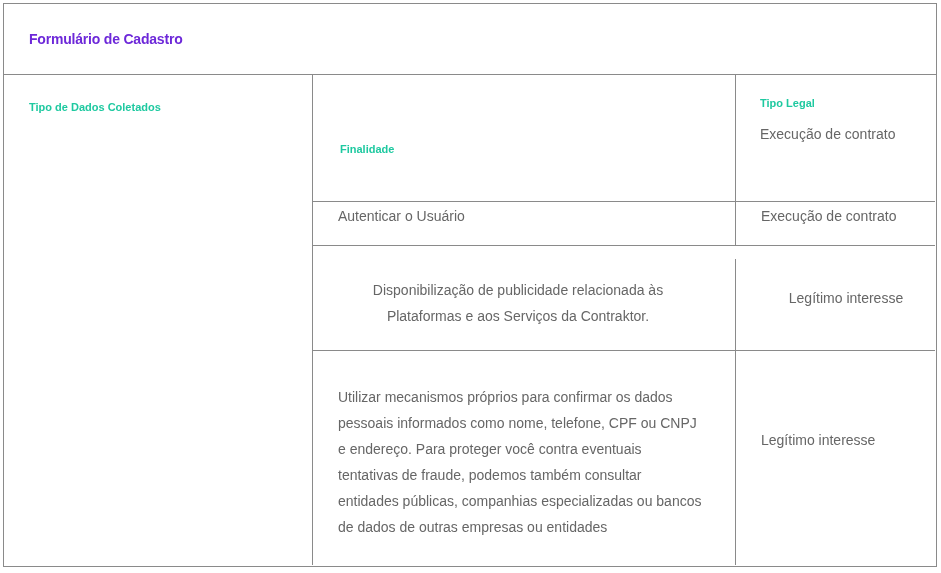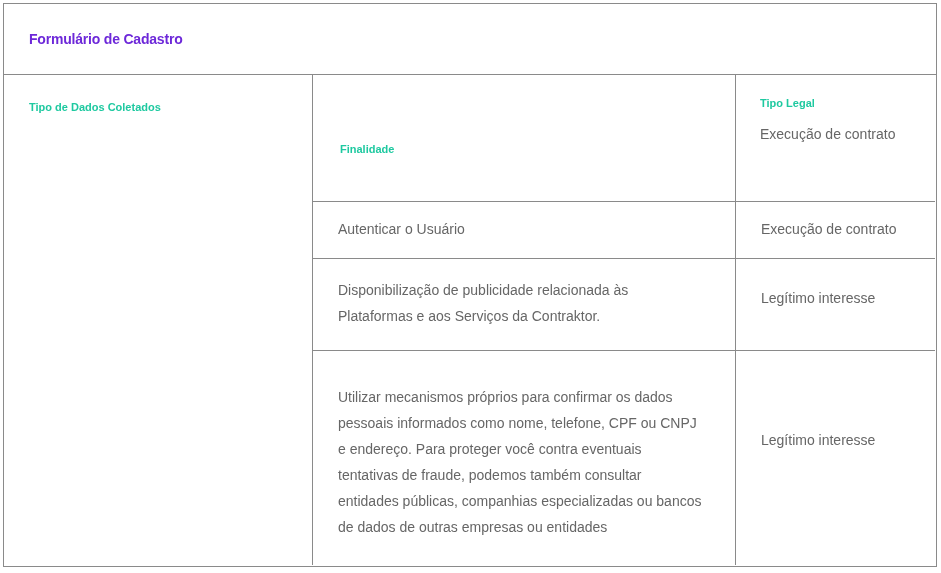--- a/index.html
+++ b/index.html
@@ -113,30 +113,30 @@
     <div class="row divided" style="top:0; height:127px;">
       <div class="fin">
         <div class="head-label" style="left:27px; top:26px;margin-top:42px;">Finalidade</div>
       </div>
       <div class="base">
         <div class="head-label" style="left:24px; top:22px;">Tipo Legal</div>
         <div class="cell-text" style="left:24px; top:46px; width:170px;">Execução de contrato</div>
       </div>
     </div>
 
-    <div class="row divided" style="top:127px; height:57px;">
+    <div class="row divided" style="top:114px; height:57px;">
       <div class="fin">
         <div class="cell-text" style="left:25px; top:14px; width:380px;">Autenticar o Usuário</div>
       </div>
       <div class="base">
         <div class="cell-text" style="left:25px; top:14px; width:170px;">Execução de contrato</div>
       </div>
     </div>
 
-    <div class="row divided" style="top:184px; height:92px;">
+    <div class="row divided" style="top:184px; height:92px;text-align:center;">
       <div class="fin">
         <div class="cell-text" style="left:25px; top:18px; width:360px;">Disponibilização de publicidade relacionada às Plataformas e aos Serviços da Contraktor.</div>
       </div>
       <div class="base">
         <div class="cell-text" style="left:25px; top:26px; width:170px;">Legítimo interesse</div>
       </div>
     </div>
 
     <div class="row" style="top:276px; height:214px;">
       <div class="fin">

